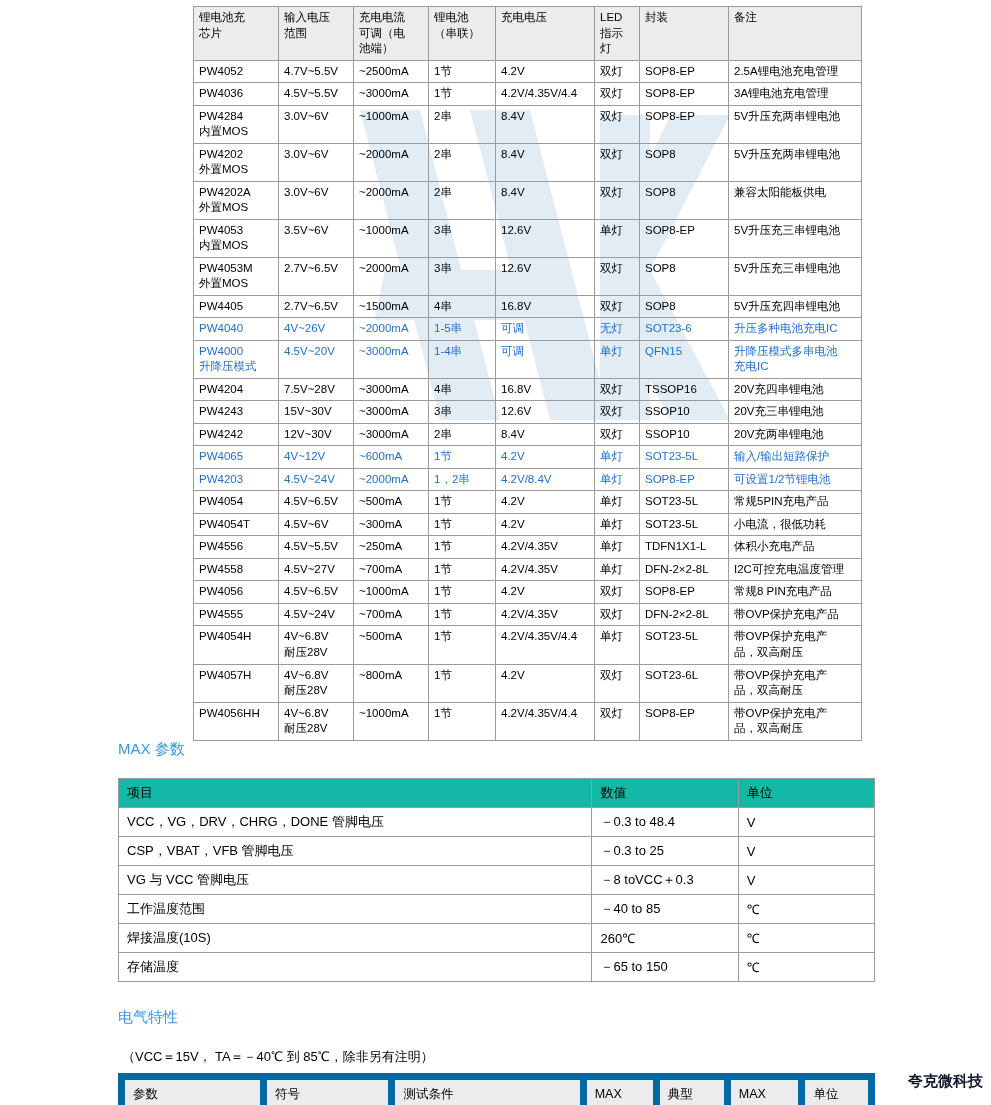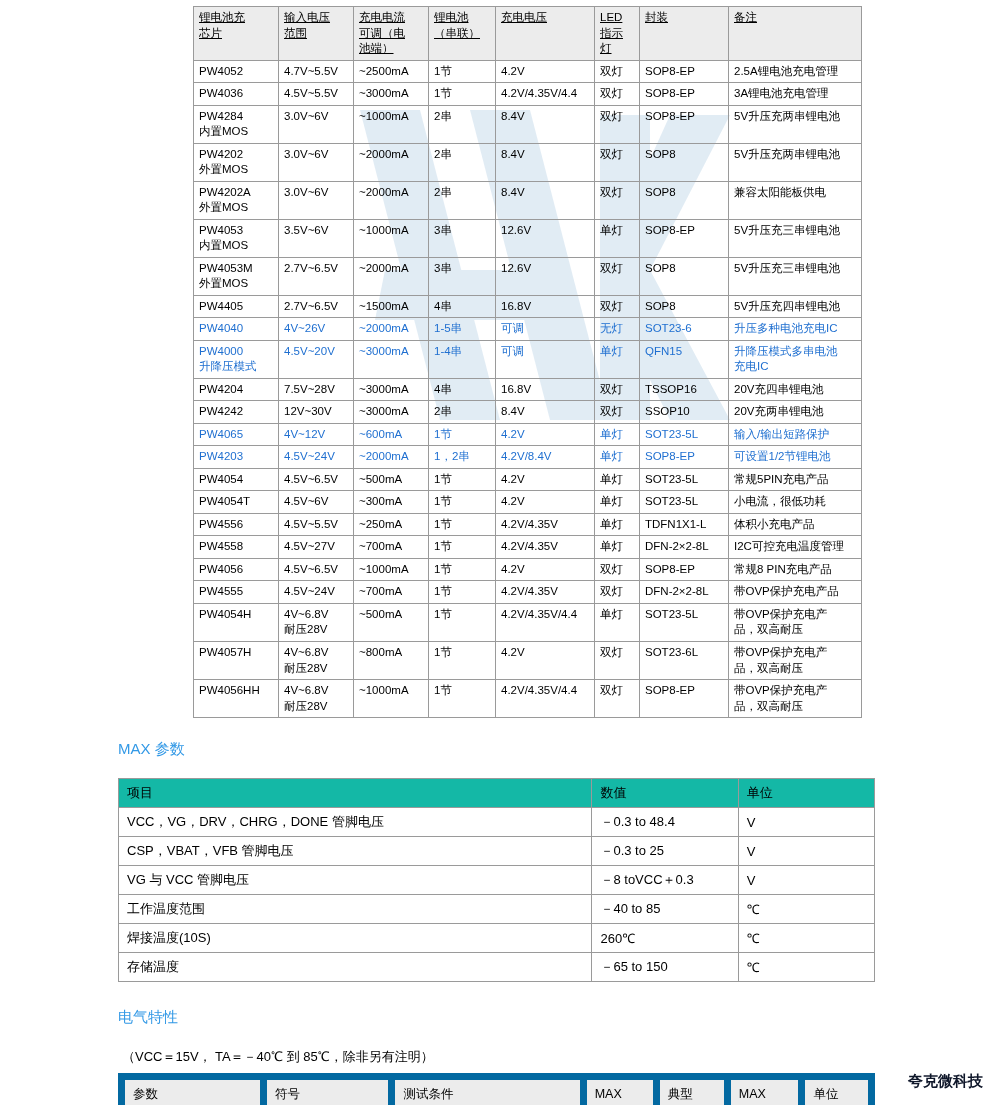--- a/index.html
+++ b/index.html
@@ -45,21 +45,20 @@
     padding: 3px 5px;
     vertical-align: top;
     text-align: left;
     font-weight: normal;
     background: transparent;
   }
   table.chip-table th {
     background: #ececec;
     font-weight: normal;
     vertical-align: top;
-    text-decoration: underline;
   }
   .c0 { width: 74px; }
   .c1 { width: 64px; }
   .c2 { width: 64px; }
   .c3 { width: 56px; }
   .c4 { width: 88px; }
   .c5 { width: 34px; }
   .c6 { width: 78px; }
   .c7 { width: 122px; }
 
@@ -492,20 +491,46 @@
           </td>
           <td class="c6">
             <span class="sub">TSSOP16</span>
           </td>
           <td class="c7">
             <span class="sub">20V充四串锂电池</span>
           </td>
         </tr>
         <tr>
           <td class="c0">
+            <span class="sub">PW4243</span>
+          </td>
+          <td class="c1">
+            <span class="sub">15V~30V</span>
+          </td>
+          <td class="c2">
+            <span class="sub">~3000mA</span>
+          </td>
+          <td class="c3">
+            <span class="sub">3串</span>
+          </td>
+          <td class="c4">
+            <span class="sub">12.6V</span>
+          </td>
+          <td class="c5">
+            <span class="sub">双灯</span>
+          </td>
+          <td class="c6">
+            <span class="sub">SSOP10</span>
+          </td>
+          <td class="c7">
+            <span class="sub">20V充三串锂电池</span>
+          </td>
+        </tr>
+        <tr>
+          <td class="c0">
             <span class="sub">PW4242</span>
           </td>
           <td class="c1">
             <span class="sub">12V~30V</span>
           </td>
           <td class="c2">
             <span class="sub">~3000mA</span>
           </td>
           <td class="c3">
             <span class="sub">2串</span>

